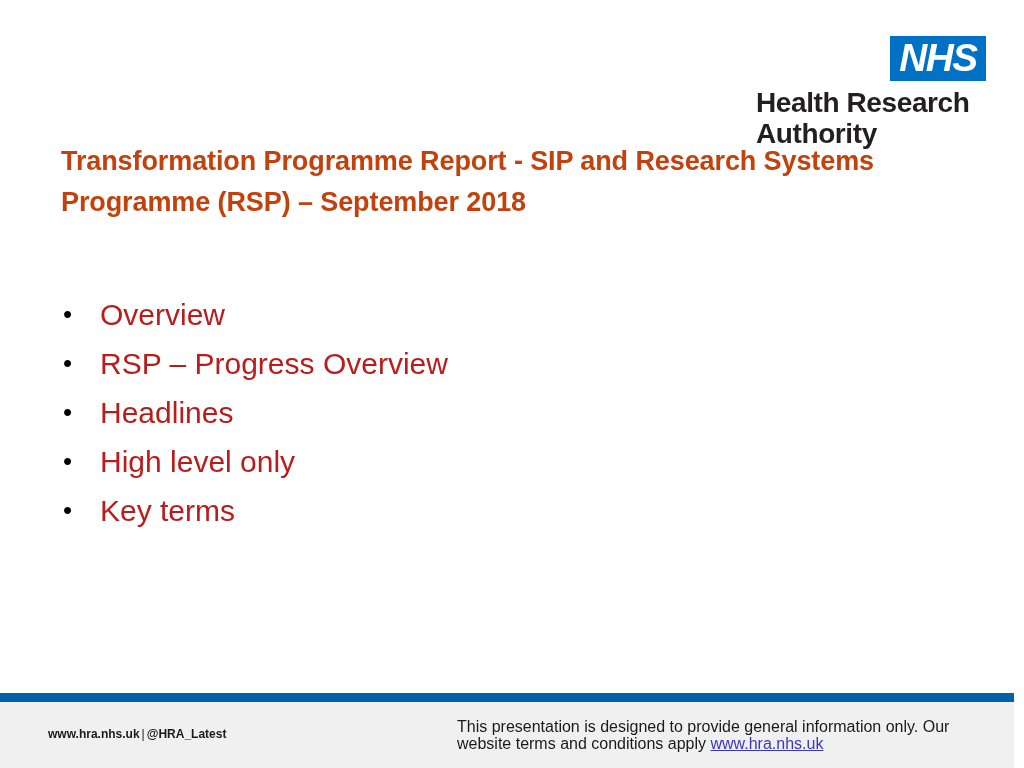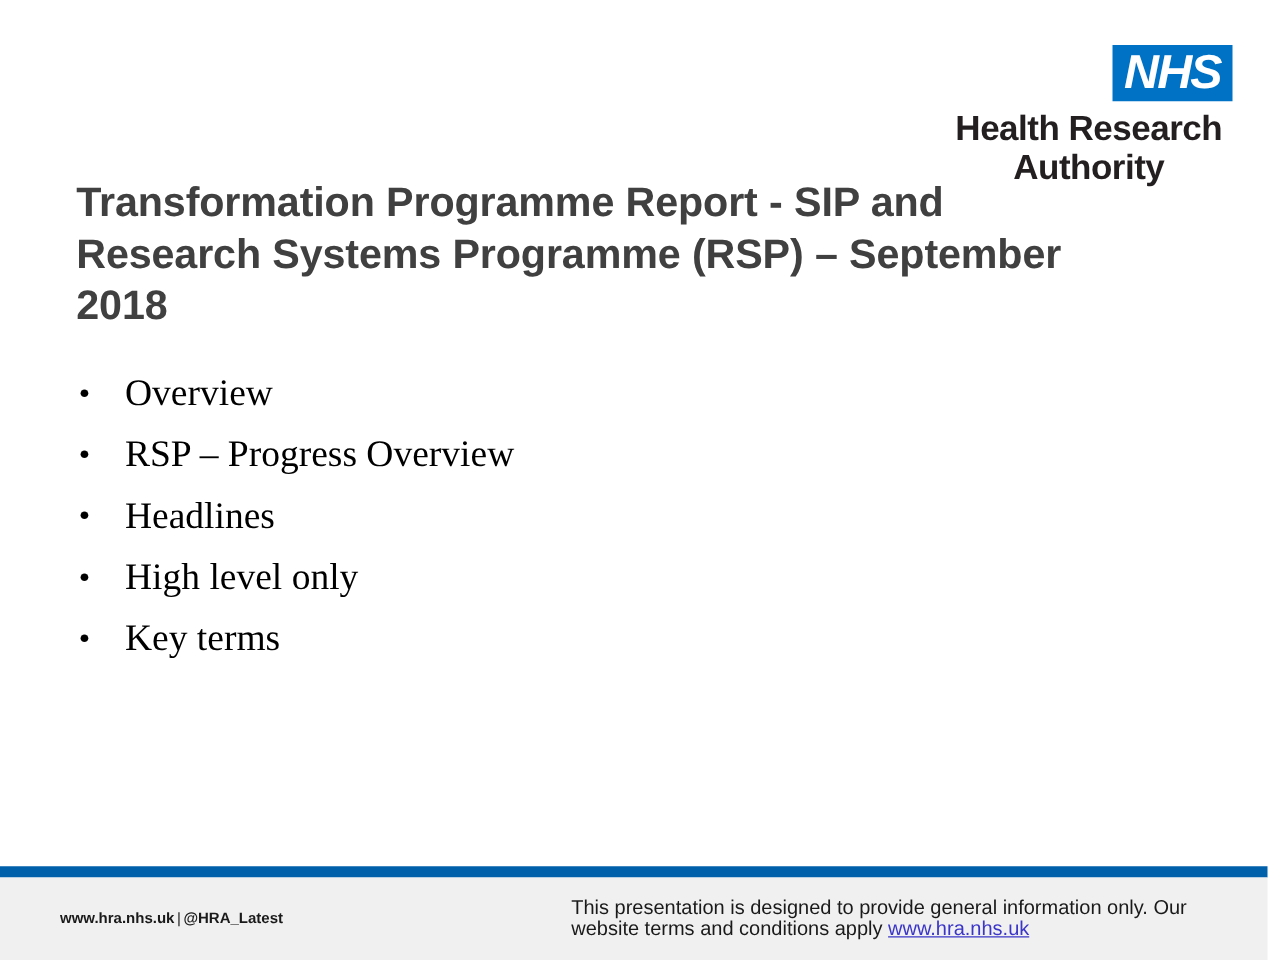--- a/index.html
+++ b/index.html
@@ -49,54 +49,54 @@
     transform: scaleX(1.02);
   }
   .hra-line1, .hra-line2 {
     display: block;
     color: #231F20;
     font-family: "Liberation Sans", sans-serif;
     font-weight: bold;
     font-size: 28px;
     letter-spacing: -0.4px;
     line-height: 31px;
-    text-align: center;
+    text-align: left;
     white-space: nowrap;
   }
   .hra-line1 { margin-top: 6px; }
 
   
   .slide-title {
     position: absolute;
     left: 61px;
     top: 141px;
     width: 830px;
-    color: #404040;
+    color: #c2410c;
     font-family: "Liberation Sans", sans-serif;
     font-weight: bold;
-    font-size: 33px;
+    font-size: 27px;
     line-height: 41px;
     letter-spacing: -0.1px;
   }
 
   
   .bullet-list {
     position: absolute;
     left: 58px;
     top: 290px;
     width: 800px;
     list-style: none;
     margin: 0;
     padding: 0;
   }
   .bullet-item {
     position: relative;
     padding-left: 42px;
-    color: #000000;
-    font-family: Liberation Serif, serif;
+    color: #b91c1c;
+    font-family: Liberation Sans, sans-serif;
     font-size: 30px;
     line-height: 49px;
     white-space: nowrap;
   }
   .bullet-item::before {
     content: "\2022";
     position: absolute;
     left: 5px;
     top: 0;
     font-size: 26px;

